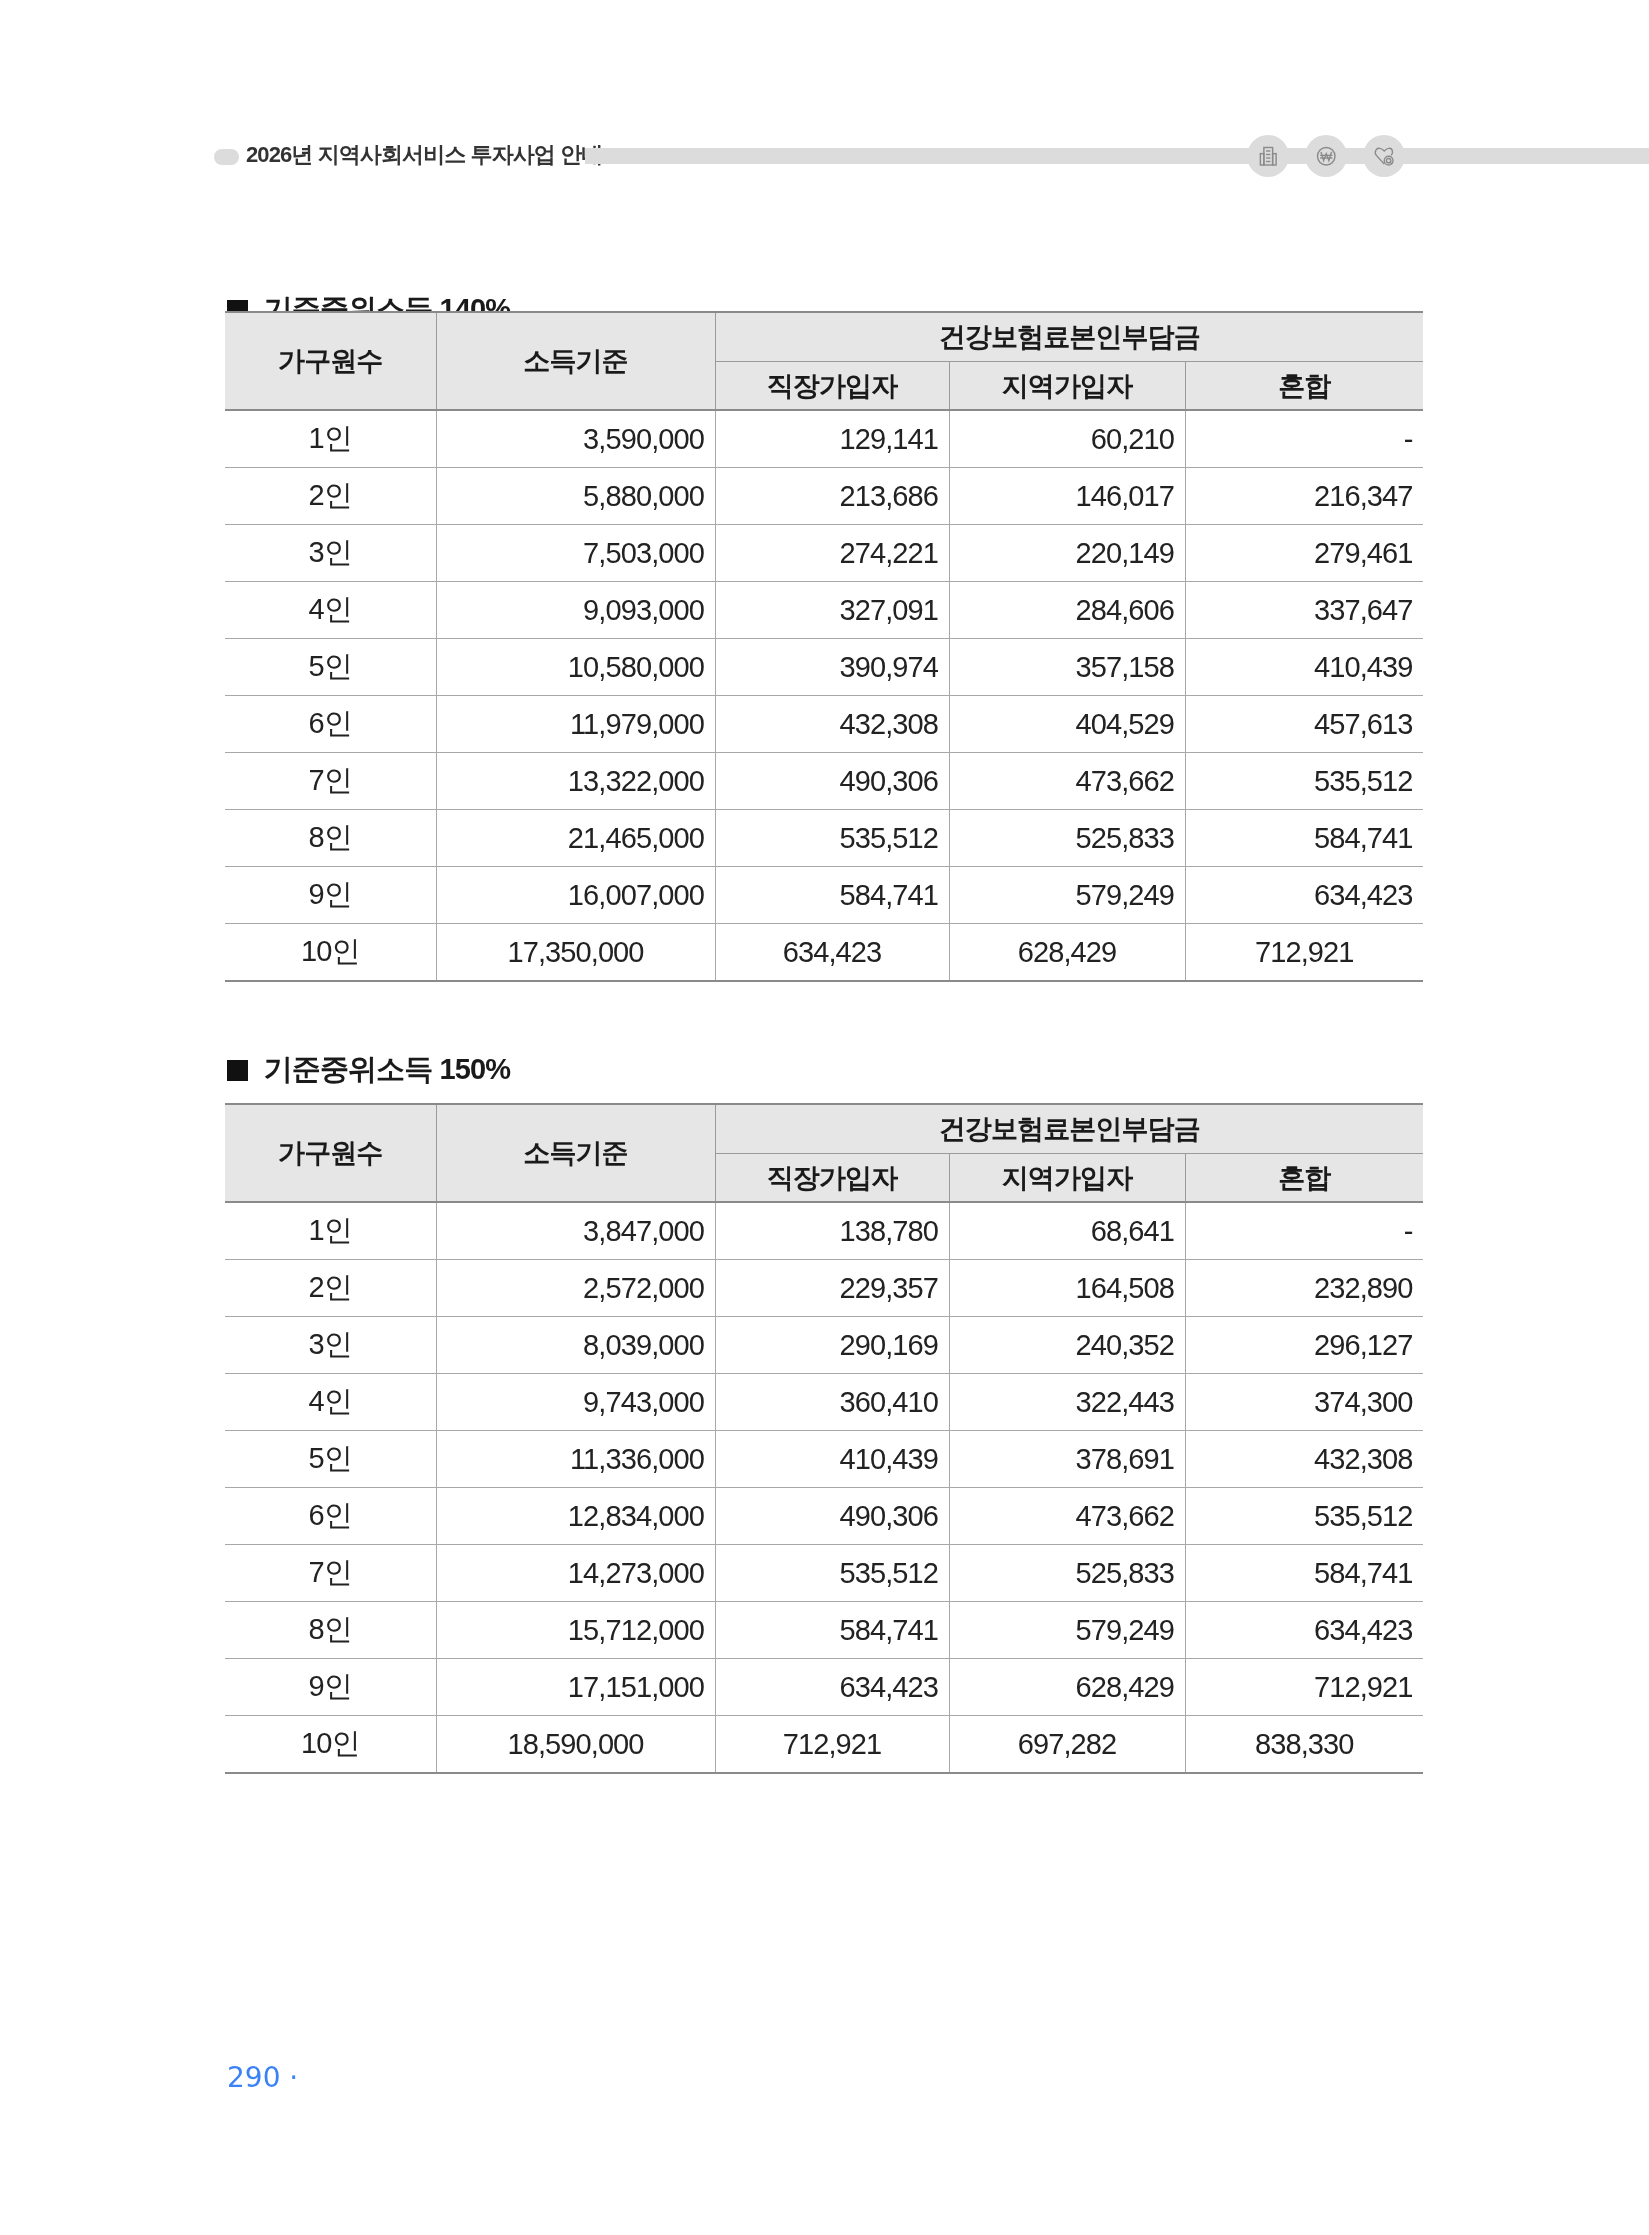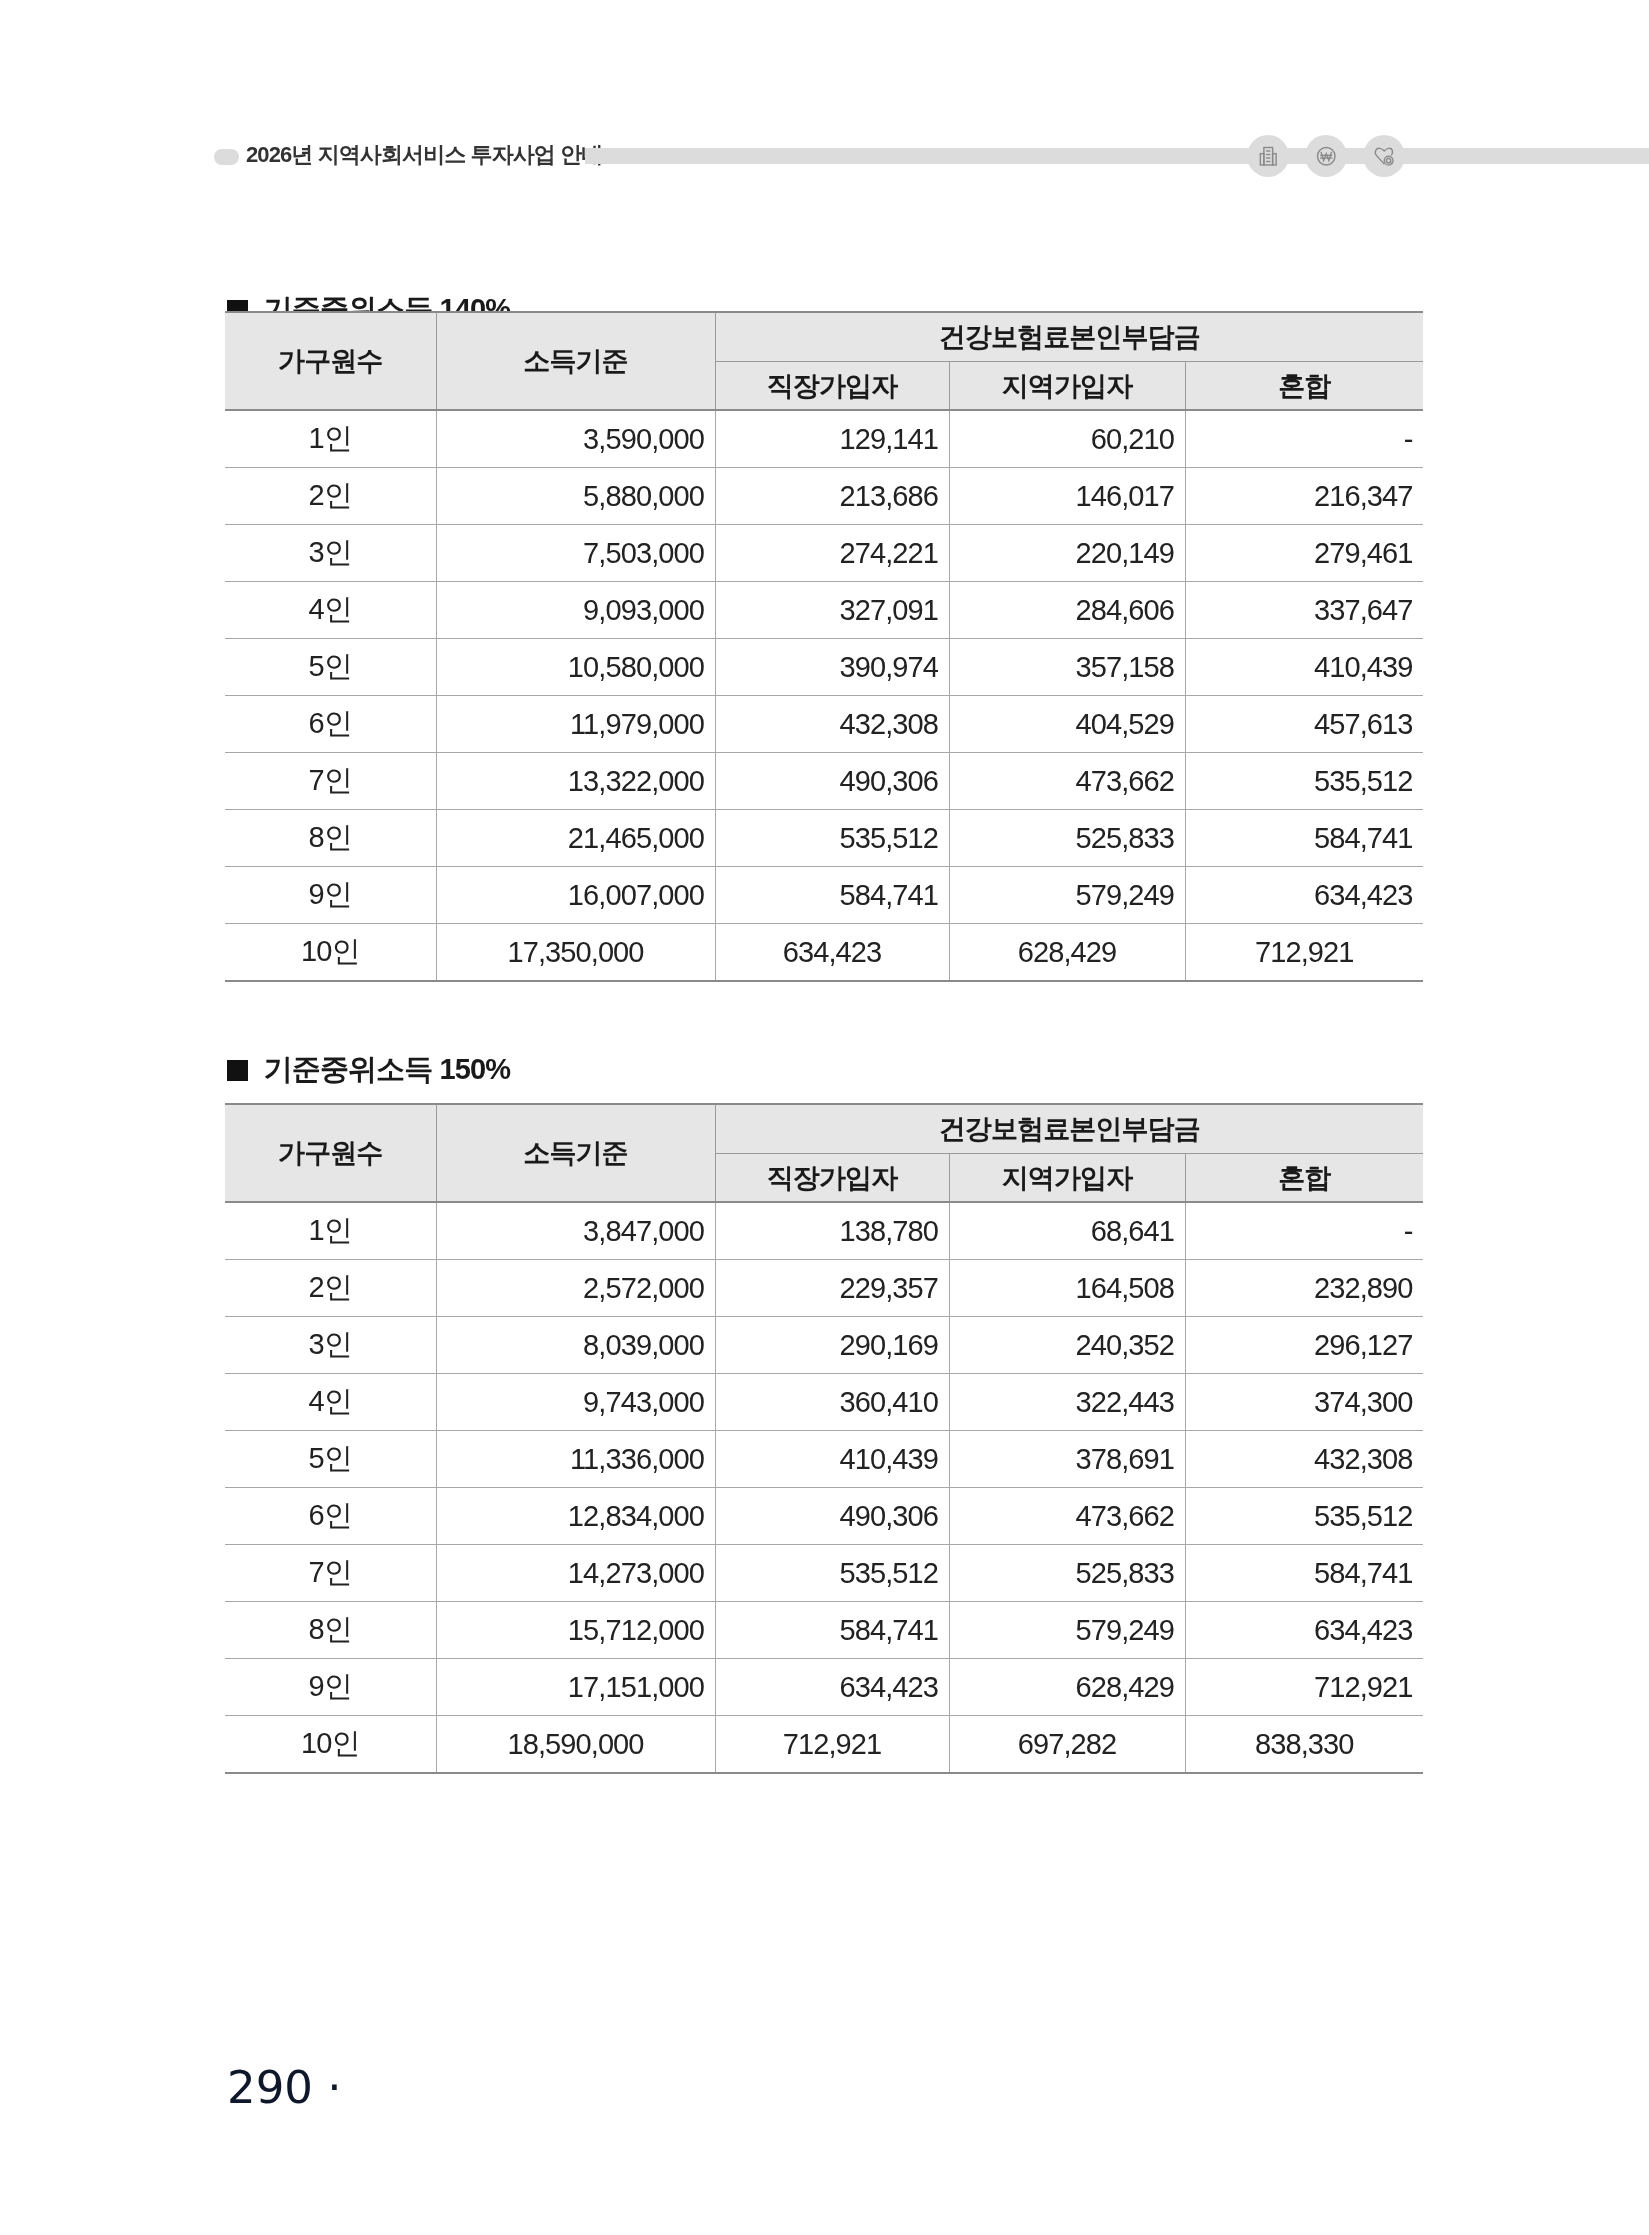--- a/index.html
+++ b/index.html
@@ -18,21 +18,21 @@
   table.dt td { font-size:29px; border:0.9px solid #a8a8a8; padding:0 10.5px; height:56px; letter-spacing:-0.9px; color:#222; }
   table.dt tr:first-child th { border-top:2.6px solid #8a8a8a; }
   table.dt thead tr:last-child th, table.dt thead tr th[rowspan] { border-bottom:2.6px solid #8a8a8a; }
   table.dt tbody tr:last-child td { border-bottom:2.6px solid #8a8a8a;text-align:center; }
   table.dt th:first-child, table.dt td:first-child { border-left:none; }
   table.dt th:last-child, table.dt td:last-child { border-right:none;margin-top:9px; }
   table.dt td.c { text-align:center; }
   table.dt td.r { text-align:right; }
   table.dt th.h1 { height:48px; }
   table.dt th.h2 { height:47px; }
-  .page-num { position:absolute; left:227px; top:2061px; font-size:45px; font-family:"DejaVu Sans", sans-serif; color:#0f172a; }
+  .page-num { position:absolute; left:227px; top:2061px; font-size:28px; font-family:"DejaVu Sans", sans-serif; color:#3b82f6; }
 </style>
 </head>
 <body>
 
 <div class="hdr-pill"></div>
 <div class="hdr-title">2026년 지역사회서비스 투자사업 안내</div>
 <div class="hdr-bar"></div>
 
 <div class="hdr-icon" style="left:1247px;">
   <svg viewBox="0 0 28 28" fill="none" stroke="#8a8a8a" stroke-width="1.6">

